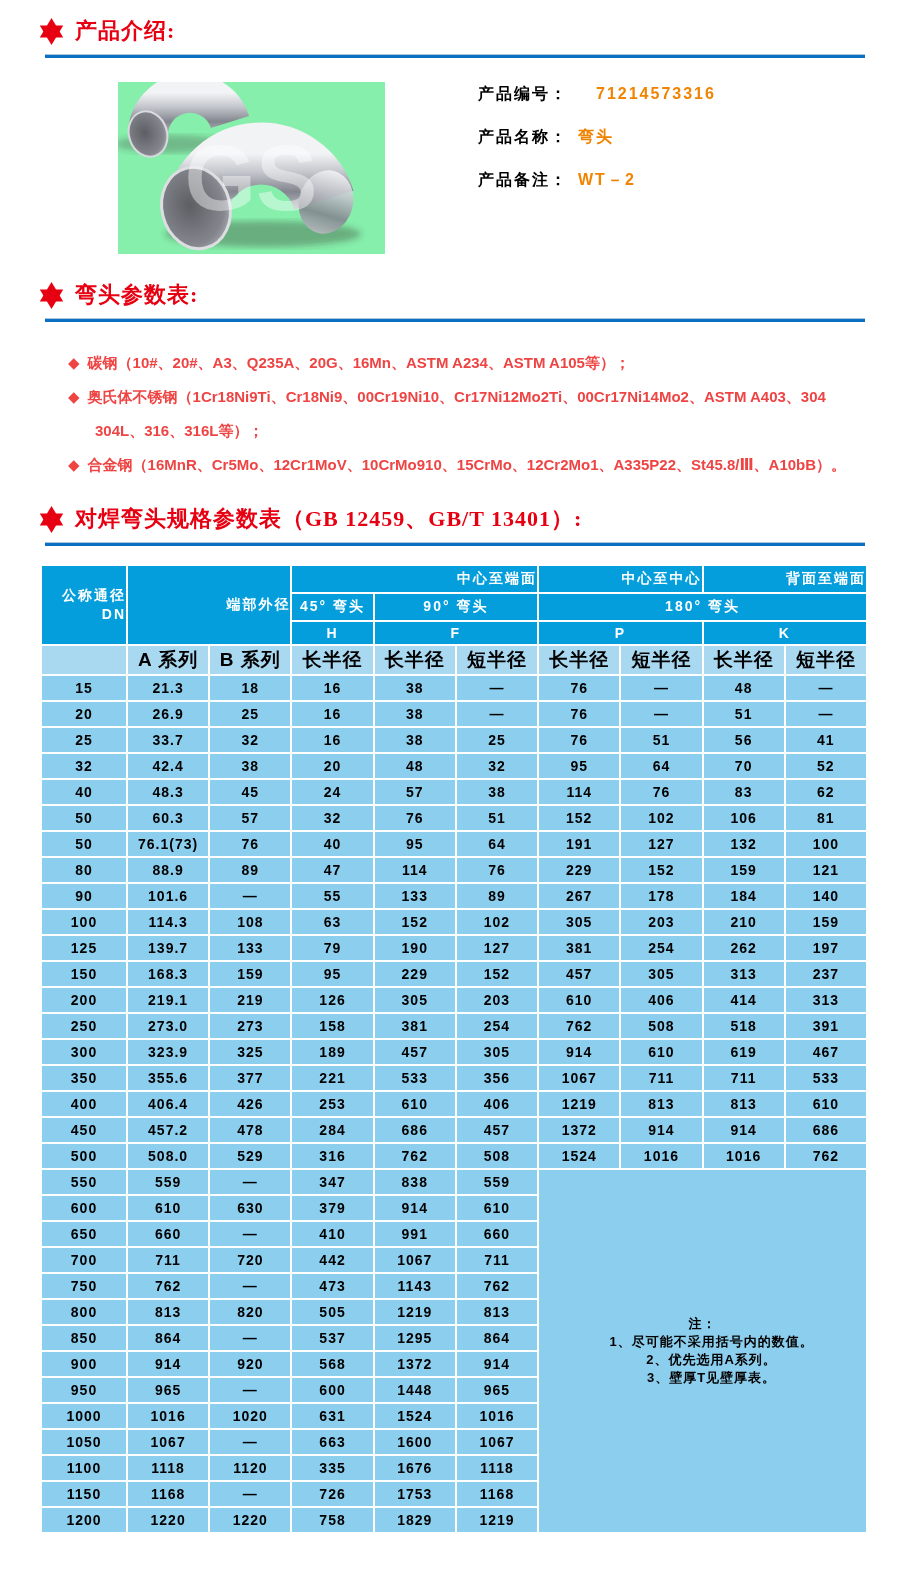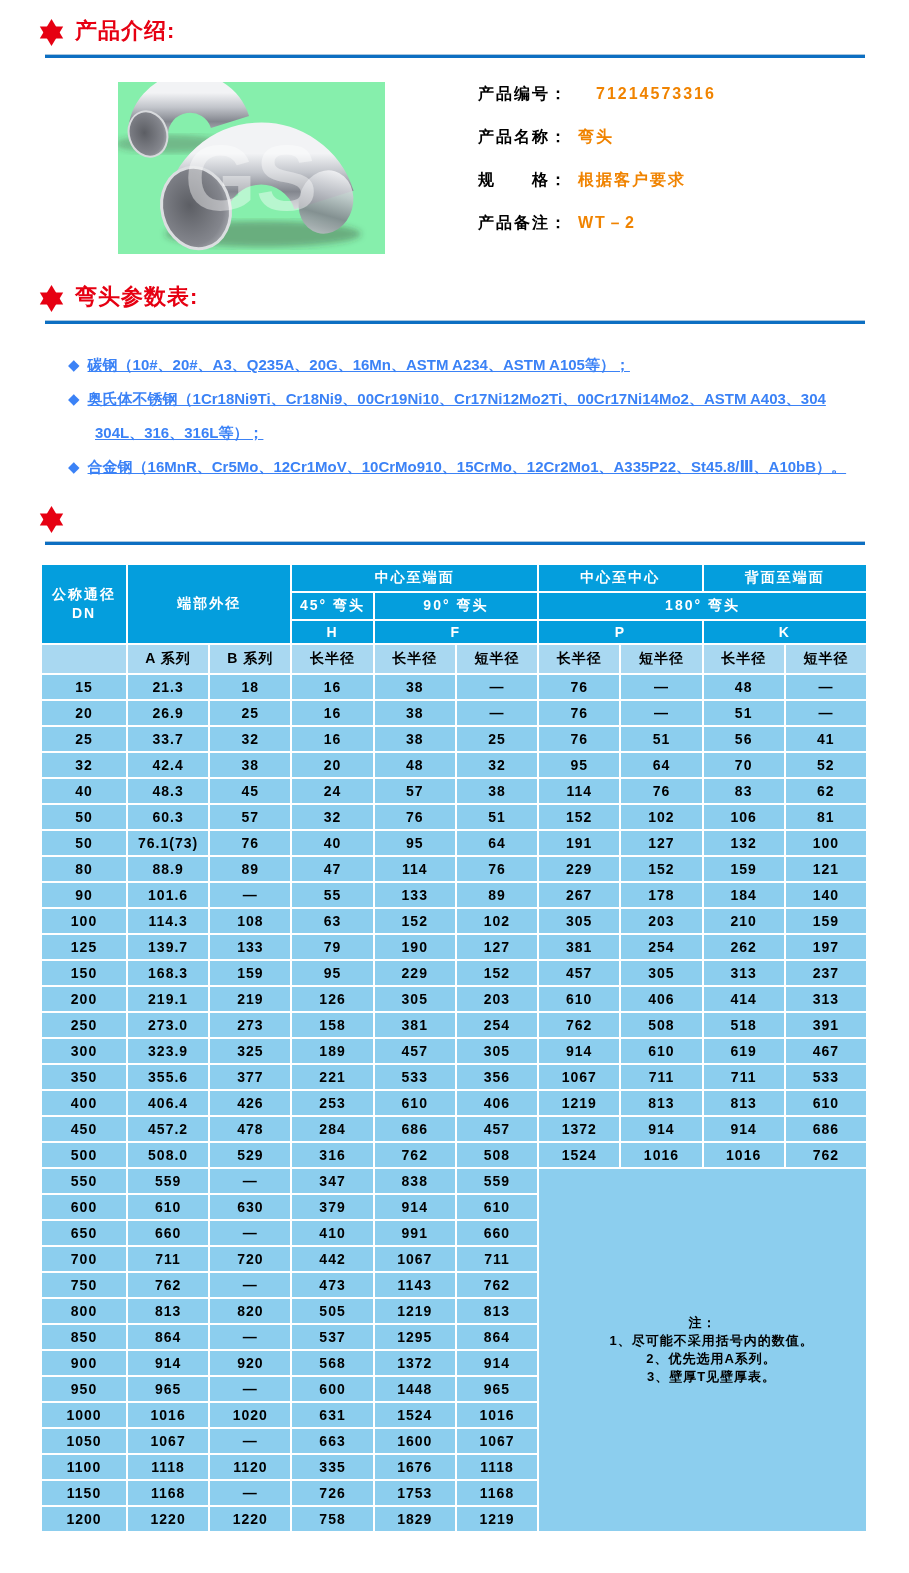--- a/index.html
+++ b/index.html
@@ -12,50 +12,50 @@
     --rule-light:#a9c6de;
     --ink:#111;
   }
   *{box-sizing:border-box;}
   html,body{margin:0;padding:0;}
   body{
     width:909px;height:1573px;background:#fff;overflow:hidden;
     font-family:"Liberation Sans","DejaVu Sans",sans-serif;color:var(--ink);
   }
   
-  .section-title{display:flex;align-items:flex-end;gap:10px;margin-left:38px;}
+  .section-title{display:flex;align-items:center;gap:10px;margin-left:38px;font-family:Liberation Serif, serif;}
   .title-1{margin-top:16px;}
   .title-2{margin-top:26px;}
   .title-3{margin-top:22px;}
   .star{width:27px;height:27px;flex:0 0 auto;}
   .title-text{color:var(--accent-red);font-size:22px;font-weight:bold;letter-spacing:1px;white-space:nowrap;}
   .rule{height:4px;margin:8px 44px 0 45px;
     background:linear-gradient(180deg,var(--rule-light) 0 1px,var(--rule-blue) 1px 4px);}
   
   .product-row{display:flex;margin:24px 0 0 118px;}
   .product-photo{width:267px;height:172px;flex:0 0 auto;background:#86efac;position:relative;overflow:hidden;}
   .product-photo svg{display:block;}
   .product-info{margin-left:93px;padding-top:2px;display:flex;flex-direction:column;}
   .info-field{display:flex;align-items:baseline;height:43px;text-align:center;}
   .info-label{font-size:16px;font-weight:bold;color:#000;white-space:pre;letter-spacing:2px;}
   .info-value{font-size:16px;font-weight:bold;color:var(--accent-orange);margin-left:10px;letter-spacing:2px;}
   .info-field.first .info-value{margin-left:28px;}
   
   .materials{margin:24px 44px 0 40px;}
-  .mat-item{padding-left:55px;text-indent:-27px;font-size:15px;font-weight:bold;line-height:34px;color:#3b82f6;text-decoration:underline;}
+  .mat-item{padding-left:55px;text-indent:-27px;font-size:15px;font-weight:bold;line-height:34px;color:#ef4444;}
   .mat-bullet{display:inline-block;text-indent:0;margin-right:8px;}
   
   table.spec{border-collapse:collapse;table-layout:fixed;width:828px;margin:18px 0 0 40px;}
   table.spec col.c-dn{width:86px;}
   table.spec th,table.spec td{border:2px solid #fff;text-align:center;vertical-align:middle;padding:0;}
   table.spec thead th{background:var(--header-blue);color:#fff;font-size:14px;font-weight:bold;letter-spacing:2px;}
-  tr.h-row1 th{height:28px;}
+  tr.h-row1 th{height:28px;text-align:right;}
   tr.h-row2 th{height:28px;}
   tr.h-row3 th{height:24px;letter-spacing:0;}
-  tr.h-row4 td{background:var(--subheader-blue);color:#000;font-size:14px;font-weight:bold;height:30px;letter-spacing:1px;}
+  tr.h-row4 td{background:var(--subheader-blue);color:#000;font-size:19px;font-weight:bold;height:30px;letter-spacing:1px;}
   .dn-cell div{line-height:19px;letter-spacing:2px;}
   tbody.spec-body td{background:var(--cell-blue);color:#000;font-size:14px;font-weight:bold;height:26px;letter-spacing:1px;}
   td.note-cell{text-align:left;vertical-align:top;padding:58px 6px 0 56px;letter-spacing:1px;}
   .note-title{font-size:13px;font-weight:bold;}
   .note-line{font-size:13px;font-weight:bold;padding-left:18px;}
 </style>
 </head>
 <body>
 
 <div class="section-title title-1">
@@ -108,24 +108,20 @@
   <div class="product-info">
     <div class="info-field first">
       <span class="info-label">产品编号：</span>
       <span class="info-value">71214573316</span>
     </div>
     <div class="info-field">
       <span class="info-label">产品名称：</span>
       <span class="info-value">弯头</span>
     </div>
     <div class="info-field">
-      <span class="info-label">规　　格：</span>
-      <span class="info-value">根据客户要求</span>
-    </div>
-    <div class="info-field">
       <span class="info-label">产品备注：</span>
       <span class="info-value">WT－2</span>
     </div>
   </div>
 </div>
 
 <div class="section-title title-2">
   <span class="star">
     <svg viewBox="0 0 24 24" width="27" height="27">
       <polygon points="12,0 17.2,8.6 22.4,17.4 12,17.4 1.6,17.4 6.8,8.6" fill="#e60012"></polygon>
@@ -142,20 +138,21 @@
   <div class="mat-item"><span class="mat-bullet">◆</span><span>合金钢（16MnR、Cr5Mo、12Cr1MoV、10CrMo910、15CrMo、12Cr2Mo1、A335P22、St45.8/Ⅲ、A10bB）。</span></div>
 </div>
 
 <div class="section-title title-3">
   <span class="star">
     <svg viewBox="0 0 24 24" width="27" height="27">
       <polygon points="12,0 17.2,8.6 22.4,17.4 12,17.4 1.6,17.4 6.8,8.6" fill="#e60012"></polygon>
       <polygon points="12,24 6.8,15.4 1.6,6.6 12,6.6 22.4,6.6 17.2,15.4" fill="#e60012"></polygon>
     </svg>
   </span>
+  <span class="title-text">对焊弯头规格参数表（GB 12459、GB/T 13401）:</span>
 </div>
 <div class="rule"></div>
 
 <table class="spec">
   <colgroup>
     <col class="c-dn">
       <col>
       <col>
       <col>
       <col>

